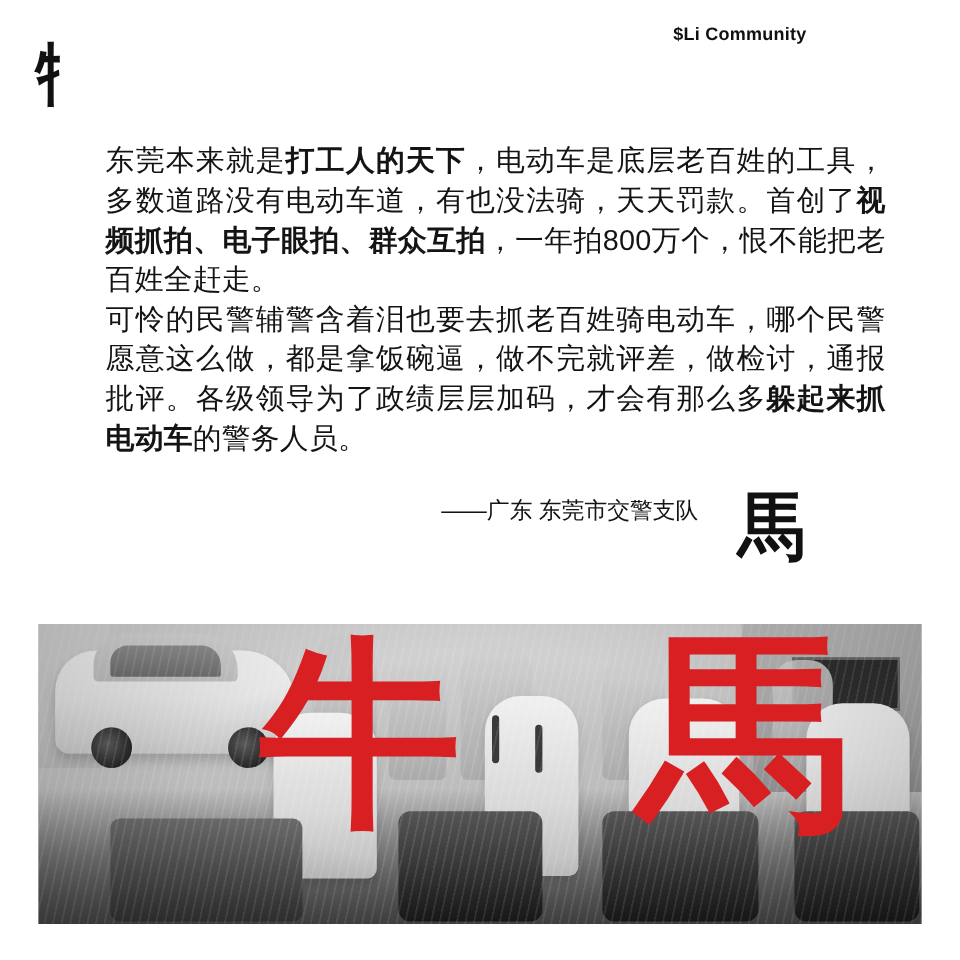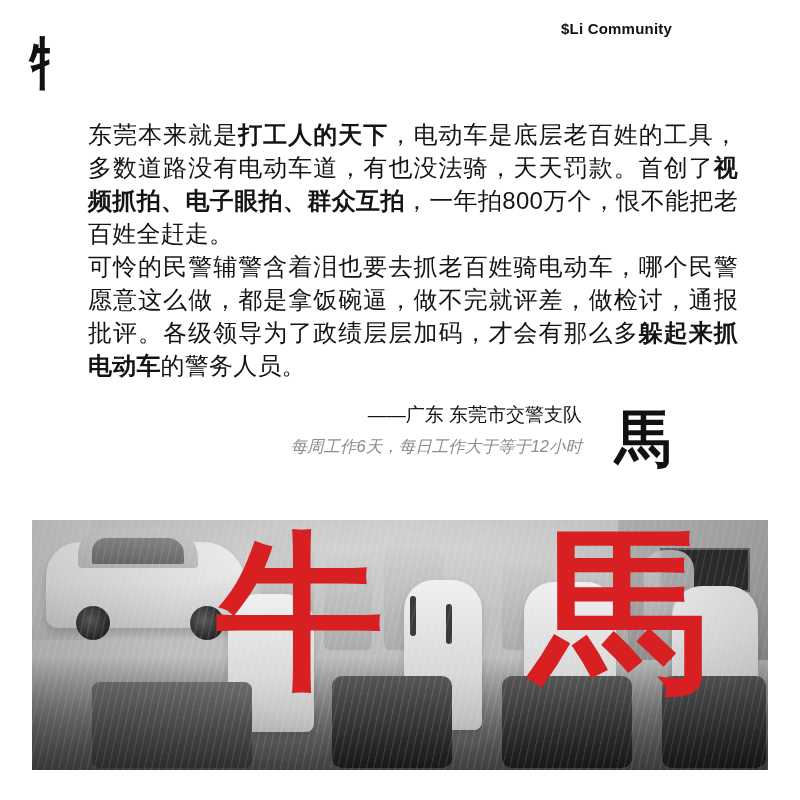--- a/index.html
+++ b/index.html
@@ -75,21 +75,21 @@
     margin-top: 0px;
   }
   .body-text b {
     font-weight: bold;
   }
 
   
   .attrib {
     position: absolute;
     right: 118px;
-    top: 400px;
+    top: 412px;
     text-align: right;
     width: 520px;
   }
   .attrib .source {
     font-size: 19px;
     color: #141414;
     line-height: 30px;
   }
   .attrib .note {
     font-size: 16.5px;
@@ -240,21 +240,20 @@
   <div class="stamp stamp-niu-top">牜</div>
   <div class="stamp stamp-ma-mid">馬</div>
 
   <div class="body-text">
     <p id="para1"><span>东莞本来就是</span><b>打工人的天下</b><span>，电动车是底层老百姓的工具，多数道路没有电动车道，有也没法骑，天天罚款。首创了</span><b>视频抓拍、电子眼拍、群众互拍</b><span>，一年拍800万个，恨不能把老百姓全赶走。</span></p>
     <p id="para2"><span>可怜的民警辅警含着泪也要去抓老百姓骑电动车，哪个民警愿意这么做，都是拿饭碗逼，做不完就评差，做检讨，通报批评。各级领导为了政绩层层加码，才会有那么多</span><b>躲起来抓电动车</b><span>的警务人员。</span></p>
   </div>
 
   <div class="attrib">
     <div class="source">——广东 东莞市交警支队</div>
-    <div class="note">每周工作6天，每日工作大于等于12小时</div>
   </div>
 
   <div class="photo">
     <div class="photo-bg"></div>
 
     <div class="ph building-left"></div>
     <div class="ph building-right"></div>
     <div class="ph shop-sign"></div>
 
     <div class="ph car"></div>

